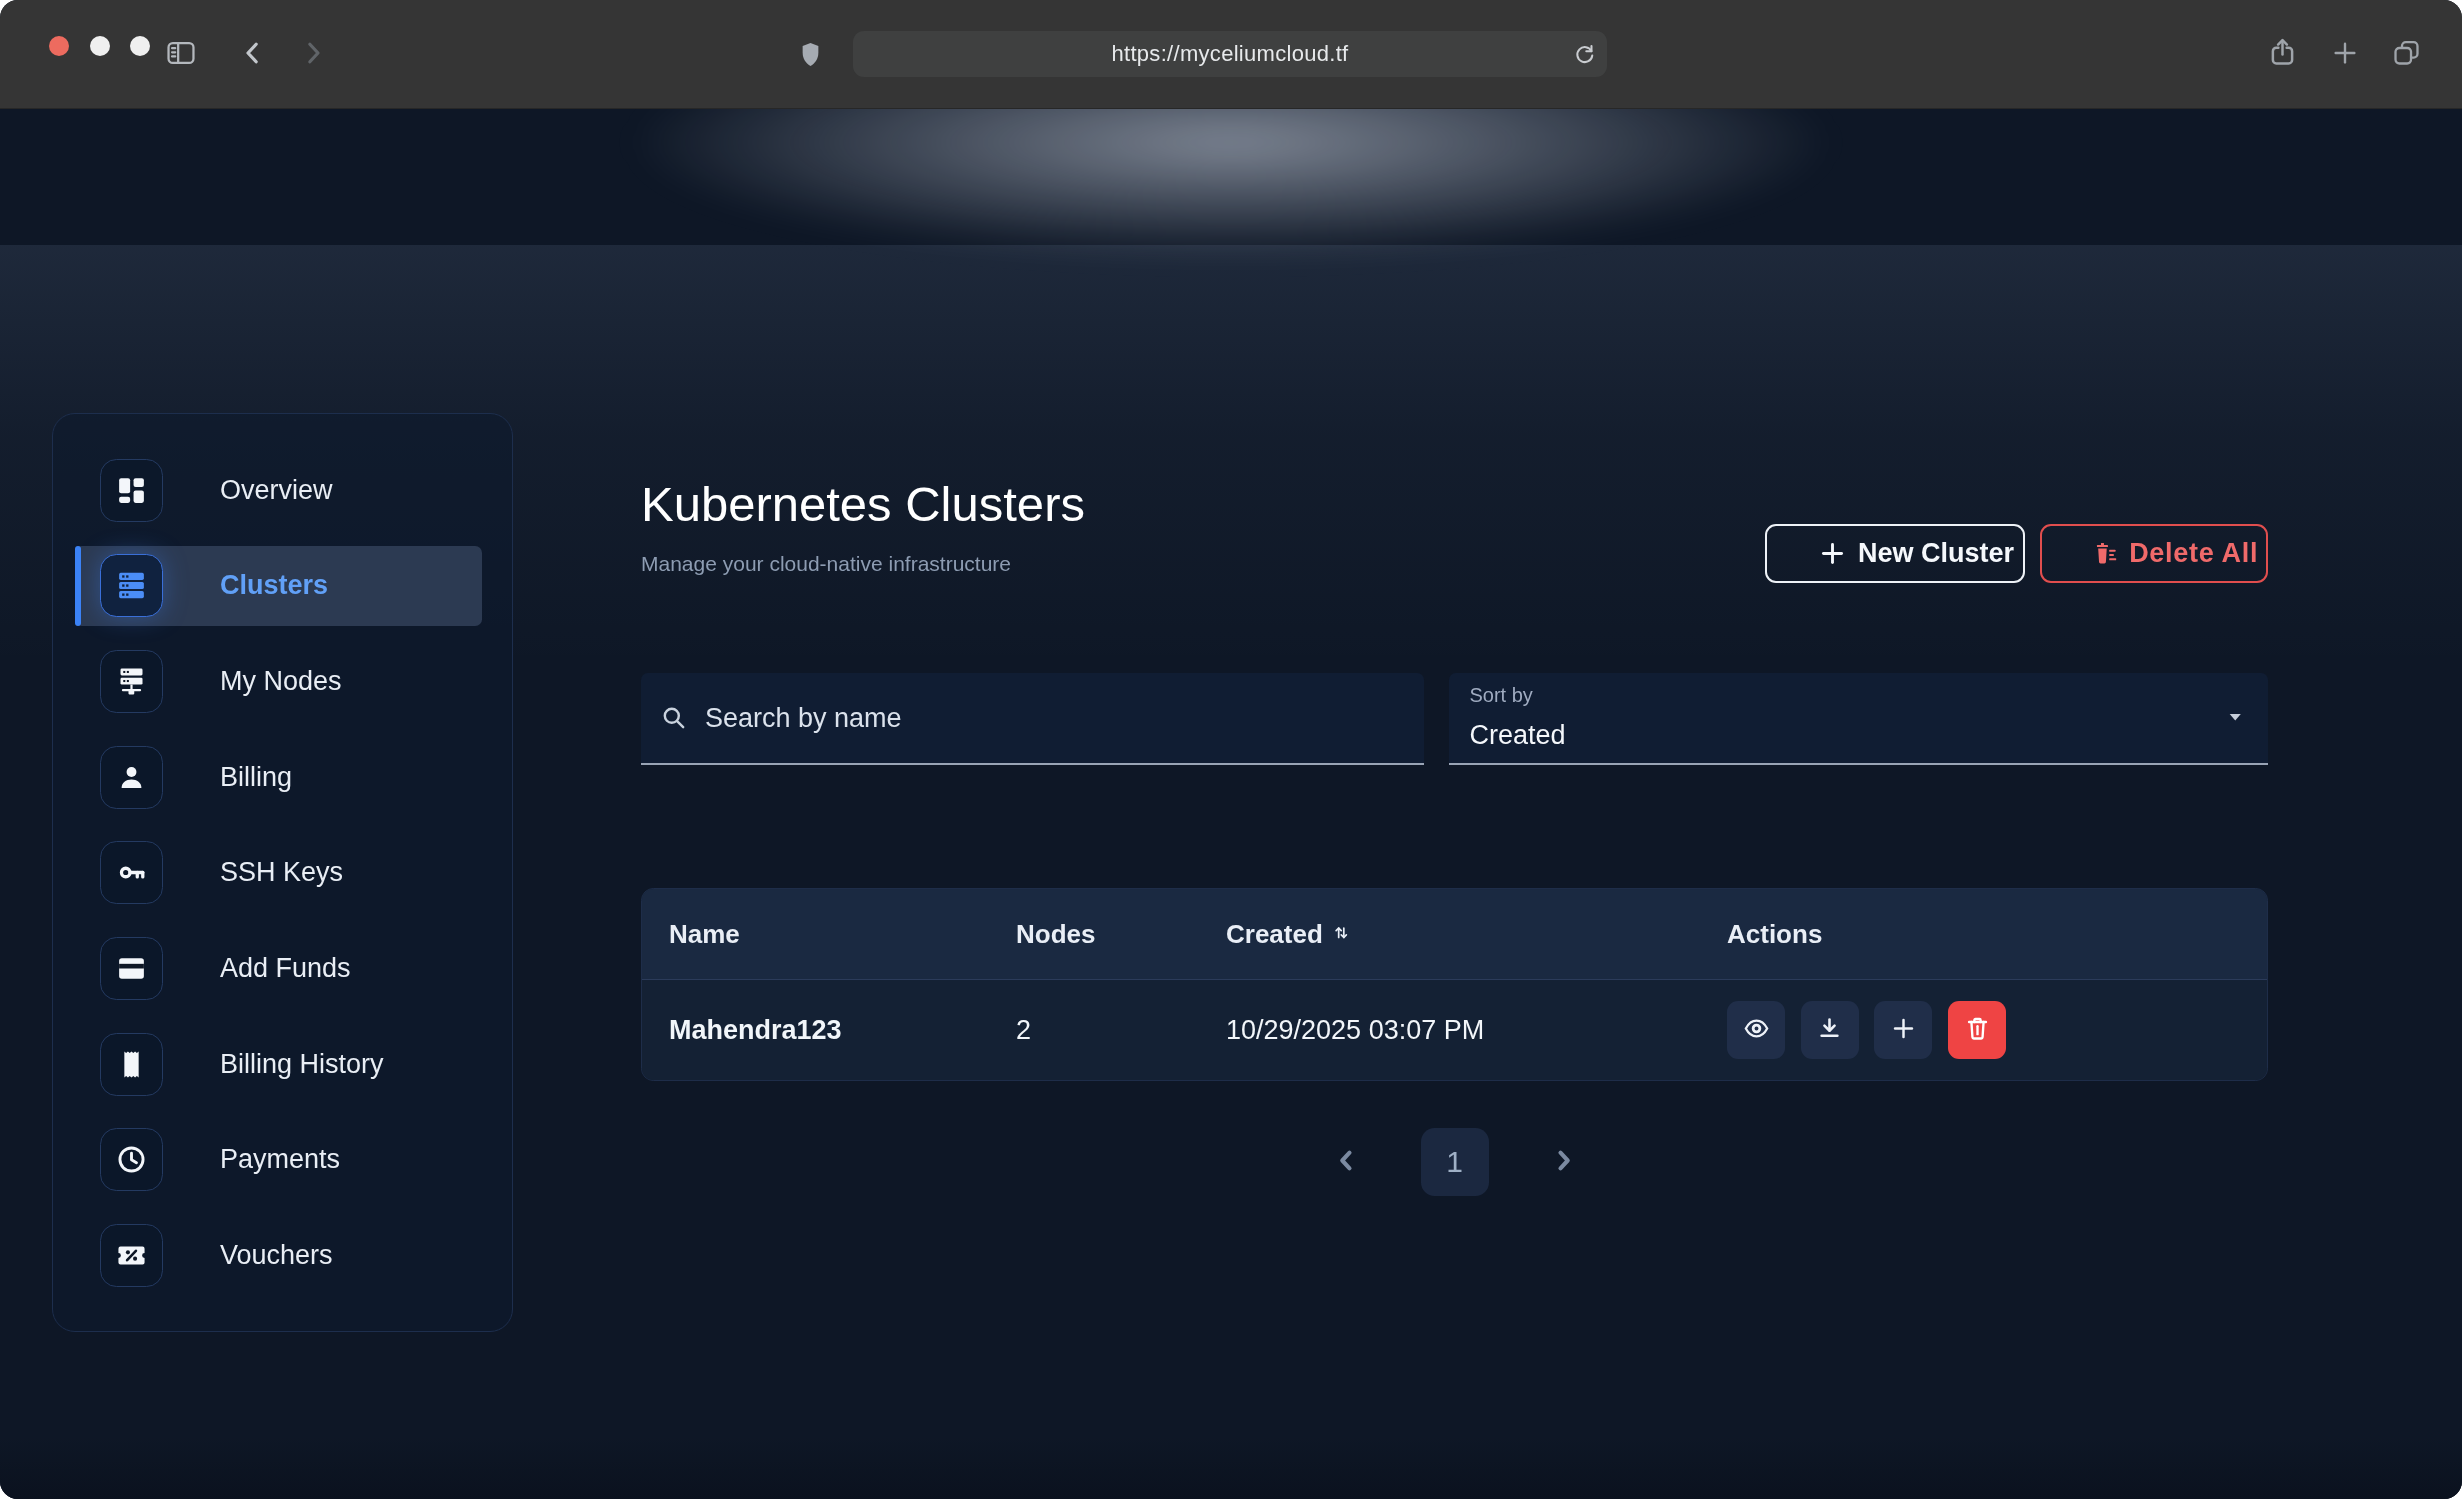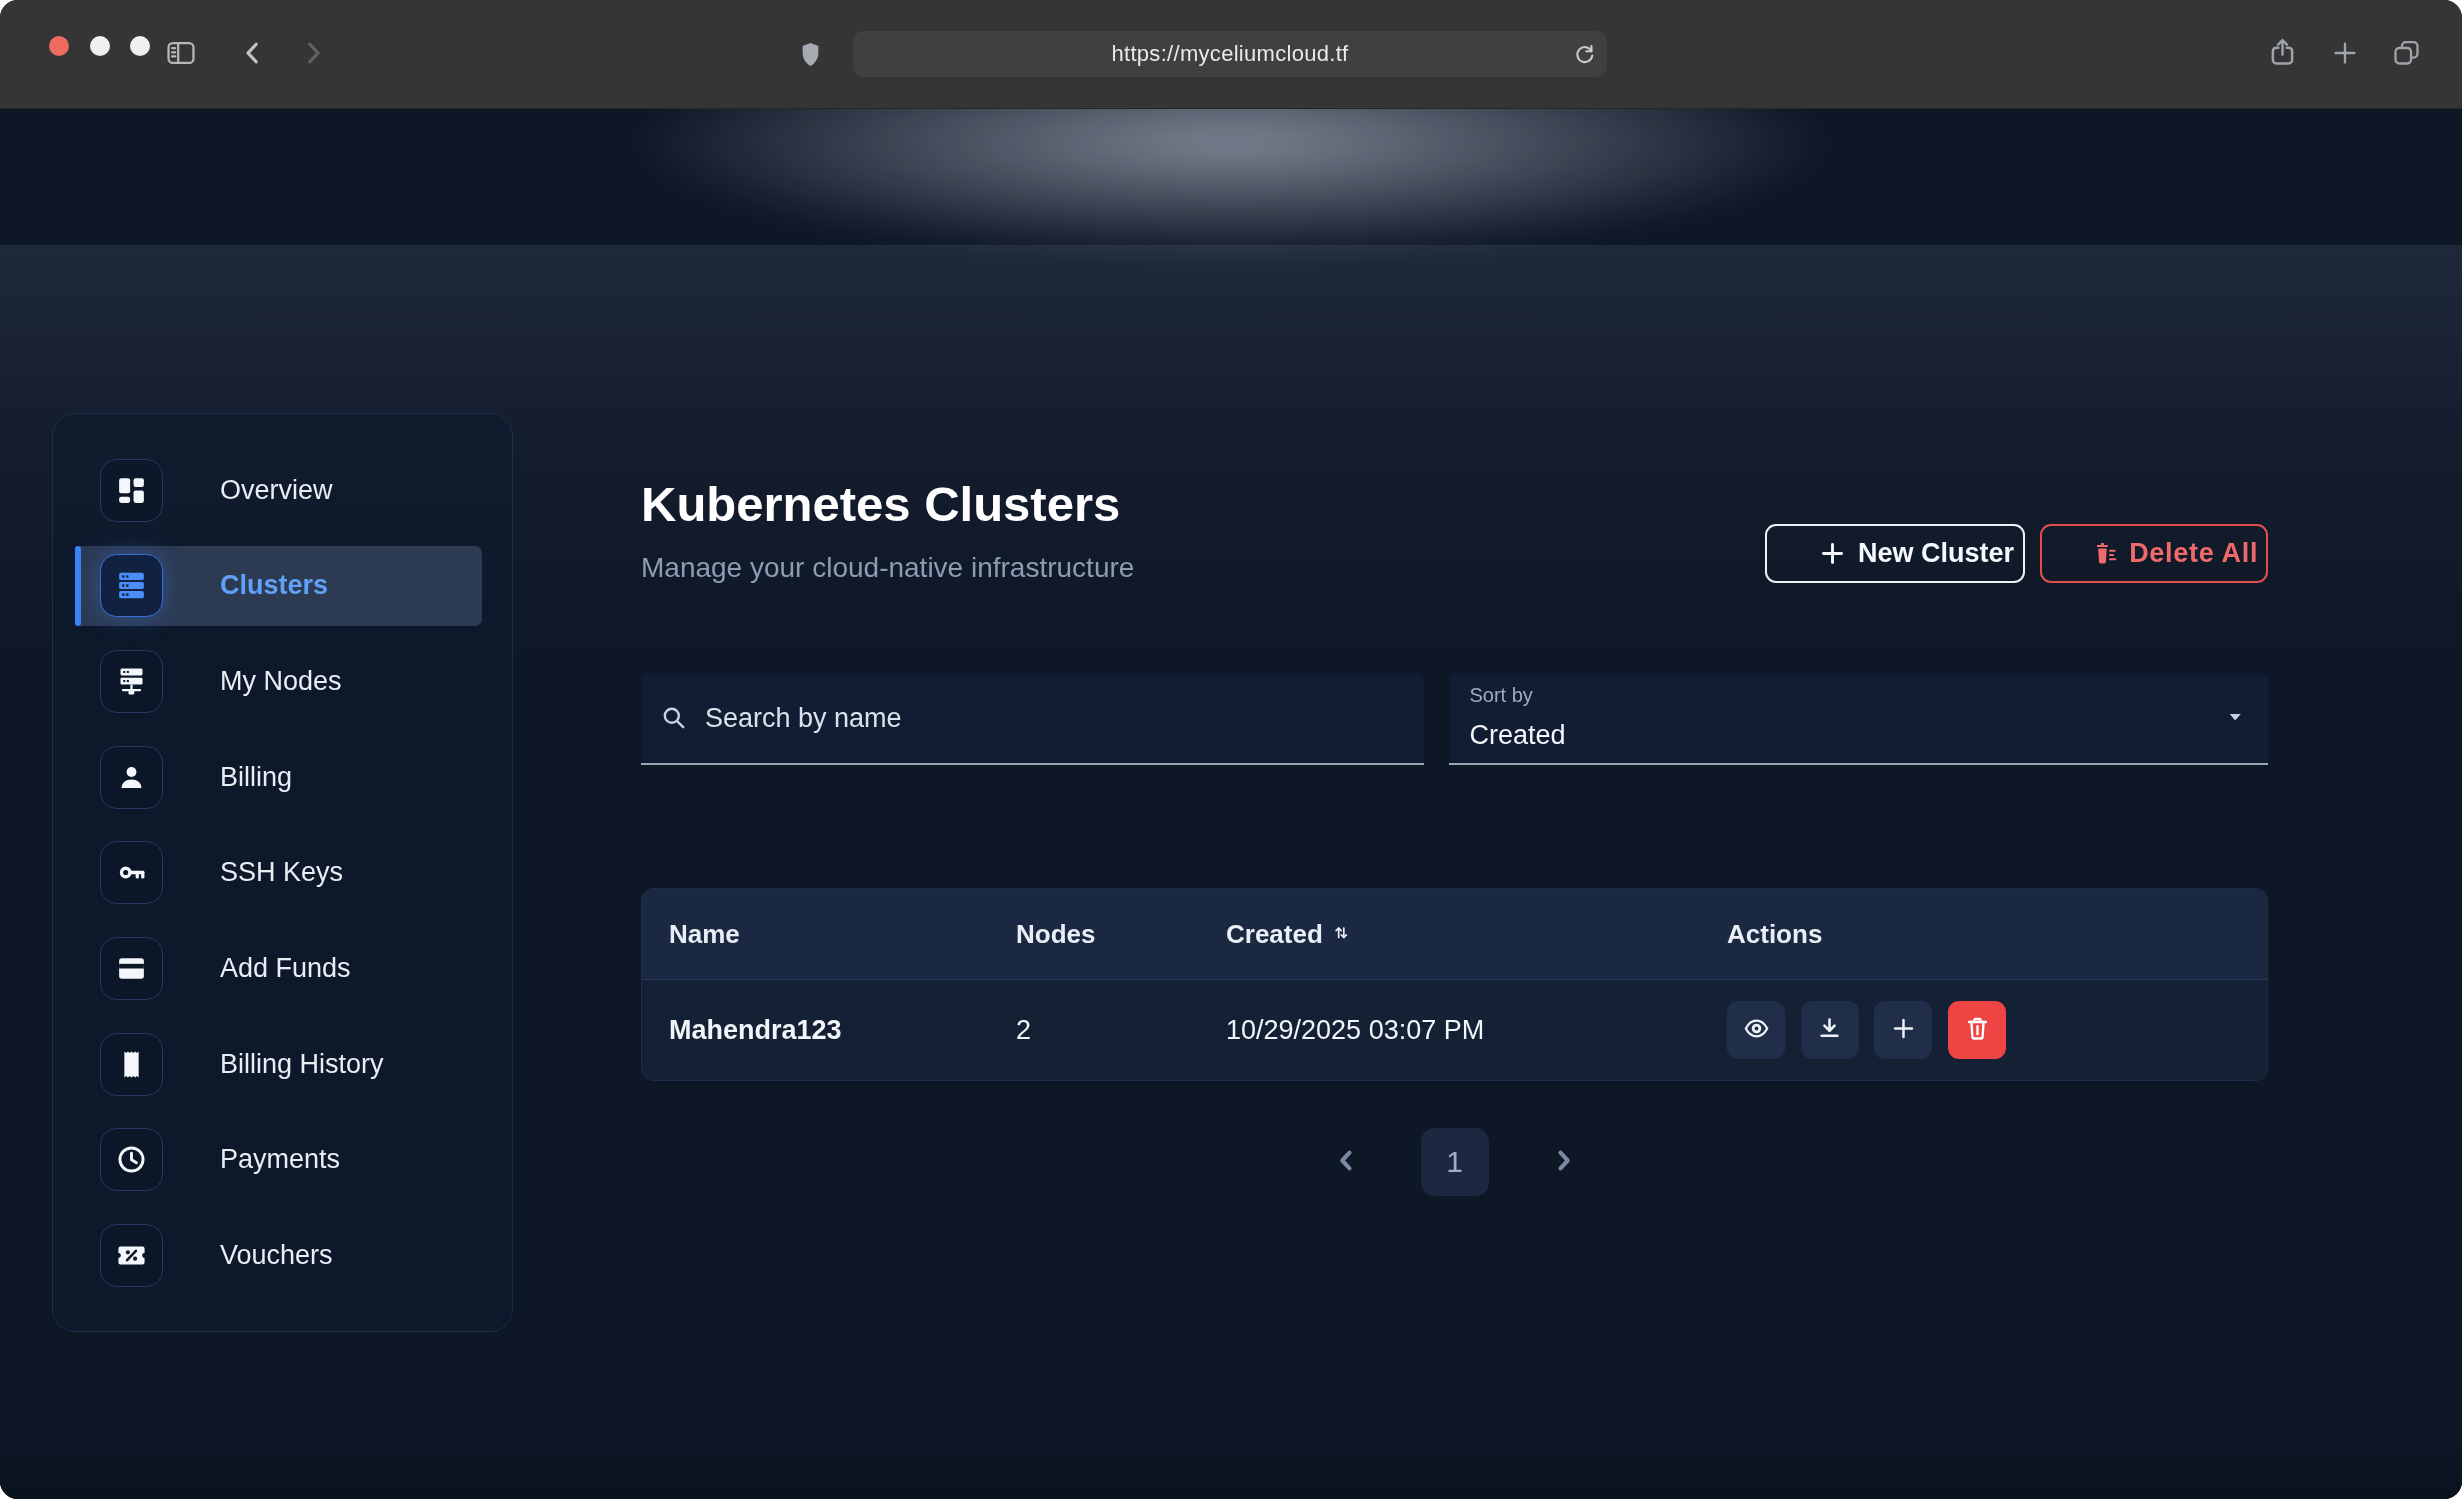--- a/index.html
+++ b/index.html
@@ -47,22 +47,22 @@
   .tile{width:63px;height:63px;box-sizing:border-box;border:1.4px solid #243a61;border-radius:16.4px;
         background:rgba(10,22,40,.5);display:grid;place-items:center;flex:none;color:#f3f6fa;}
   .tile svg{width:33px;height:33px;}
   .nav-item.active .tile{border-color:#3a6fd8;background:#10223f;color:#4b8df6;
         box-shadow:0 0 24.6px rgba(59,130,246,.35);}
   .nav-label{margin-left:57px;font-size:27px;color:#e9eef5;font-weight:500;}
   .nav-item.active .nav-label{color:#61a0f7;font-weight:600;}
 
   
   .main{position:absolute;left:641px;top:372px;width:1627px;height:752px;}
-  .main h2{margin:0;font-size:49px;font-weight:700;color:#ffffff;line-height:1;}
-  .main-sub{margin-top:23px;font-size:28px;color:#8d9cb2;}
+  .main h2{margin:0;font-size:49px;font-weight:400;color:#ffffff;line-height:1;}
+  .main-sub{margin-top:23px;font-size:21px;color:#8d9cb2;}
   .actions-top{position:absolute;top:44px;right:0;display:flex;gap:15px;}
   .btn{height:59px;border-radius:11px;display:flex;align-items:center;justify-content:center;
        font-size:27px;font-weight:600;background:transparent;cursor:pointer;box-sizing:border-box;
        font-family:"Liberation Sans",sans-serif;padding-left:48px;}
   .btn svg{display:block;}
   .btn-new{width:260px;border:2.1px solid #eef2f7;color:#f5f8fc;gap:11px;}
   .btn-del{width:228px;border:2.1px solid #e14e4e;color:#f06a6a;gap:10.3px;letter-spacing:0.7px;}
 
   .filters{position:absolute;top:193px;left:0;width:1627px;display:flex;justify-content:space-between;}
   .search{width:783px;height:92px;box-sizing:border-box;background:#101d33;

